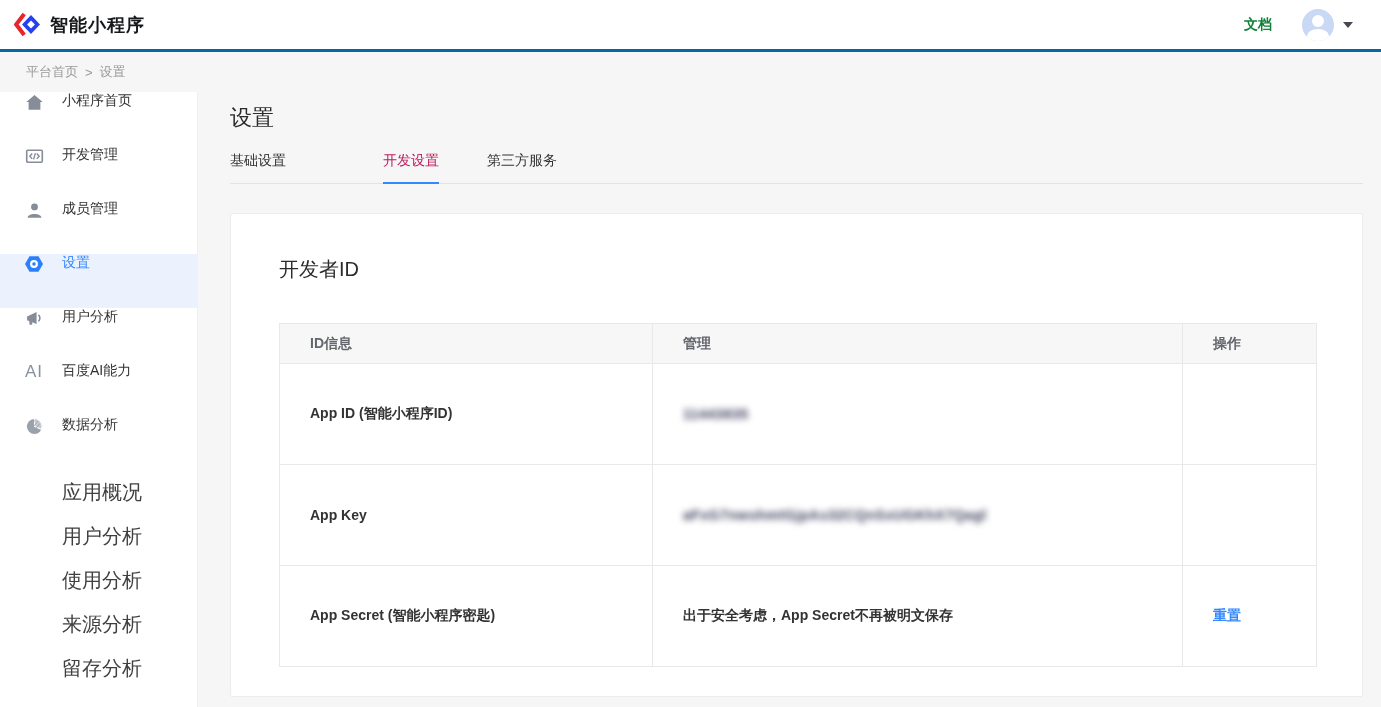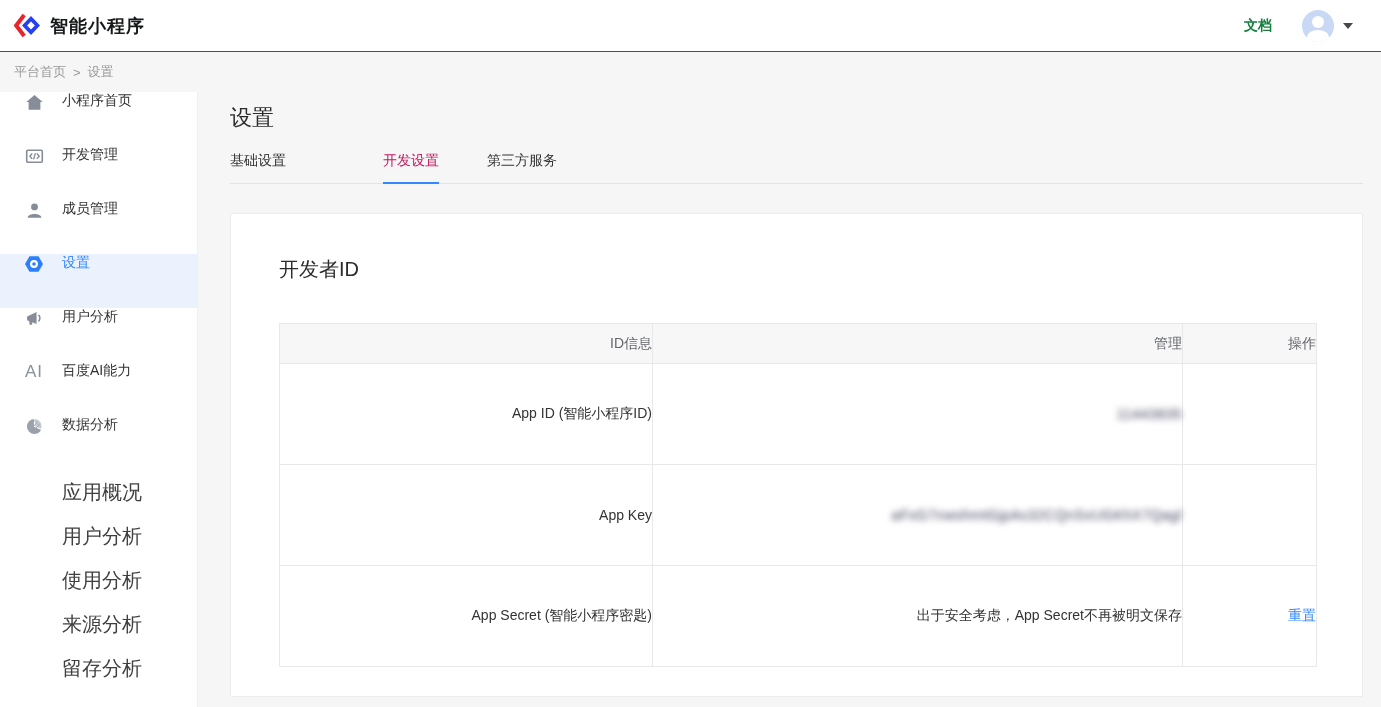--- a/index.html
+++ b/index.html
@@ -5,21 +5,21 @@
   * { margin:0; padding:0; box-sizing:border-box; }
   html,body { width:1381px; height:707px; }
   body {
     font-family:"Liberation Sans","DejaVu Sans",sans-serif;
     background:#f6f6f7; color:#333; overflow:hidden; position:relative;
   }
 
   
   .topbar {
     position:absolute; top:0; left:0; width:1381px; height:52px;
-    background:#fff; border-bottom:1px solid #0369a1;
+    background:#fff; border-bottom:3px solid #0369a1;
     display:flex; align-items:center; z-index:10;gap:28px;
   }
   .brand { display:flex; align-items:center; margin-left:14px; cursor:pointer; }
   .brand svg { display:block; }
   .brand-text { font-size:18px; font-weight:700; color:#16181a; margin-left:9px; letter-spacing:1px; }
   .topbar-right { margin-left:auto; display:flex; align-items:center; }
   .doc-link { font-size:14px; color:#15803d; margin-right:30px; cursor:pointer;font-weight:bold; }
   .avatar-wrap { display:flex; align-items:center; margin-right:28px; cursor:pointer; }
   .avatar {
     width:32px; height:32px; border-radius:50%; background:#c9d8f5;
@@ -29,21 +29,21 @@
   .avatar .body { position:absolute; width:22px; height:14px; border-radius:50% 50% 0 0; background:#fff; left:5px; top:20px; }
   .caret-down {
     width:0; height:0; margin-left:9px;
     border-left:5px solid transparent; border-right:5px solid transparent;
     border-top:6px solid #45494e;
   }
 
   
   .breadcrumb {
     position:absolute; top:52px; left:0; height:40px; width:100%;
-    display:flex; align-items:center; padding-left:14px;
+    display:flex; align-items:center; padding-left:26px;
     font-size:13px; color:#999;
   }
   .breadcrumb .sep { margin:0 7px; color:#999; }
   .crumb-link { cursor:pointer; }
 
   
   .sidebar {
     position:absolute; top:92px; left:0; bottom:0; width:198px;
     background:#fff; border-right:1px solid #f0f0f0;
   }
@@ -82,22 +82,22 @@
     position:absolute; left:32px; top:121px; width:1133px; height:484px;
     background:#fff; border:1px solid #ececee; border-radius:2px;
     padding:42px 48px 0 48px;
   }
   .section-title { font-size:20px; color:#2b2b2b; font-weight:500; }
 
   table.id-table {
     width:1037px; margin-top:40px; border-collapse:collapse; table-layout:fixed;
   }
   .id-table th, .id-table td {
-    border:1px solid #e8e8ea; padding-left:30px; text-align:right; vertical-align:middle;
-    font-weight:400;
+    border:1px solid #e8e8ea; padding-left:30px; text-align:left; vertical-align:middle;
+    font-weight:700;
   }
   .id-table th { height:40px; background:#f7f7f8; font-size:14px; color:#63666b; }
   .id-table td { height:101px; font-size:14px; color:#333; }
   .col-id { width:373px; } .col-manage { width:530px; } .col-action { width:134px; }
   .blurred { filter:blur(3px); color:#3d3d5c; letter-spacing:0.5px; user-select:none; }
   .reset-link { color:#3388ff; cursor:pointer; font-size:14px; }
 </style>
 </head>
 <body>
 

